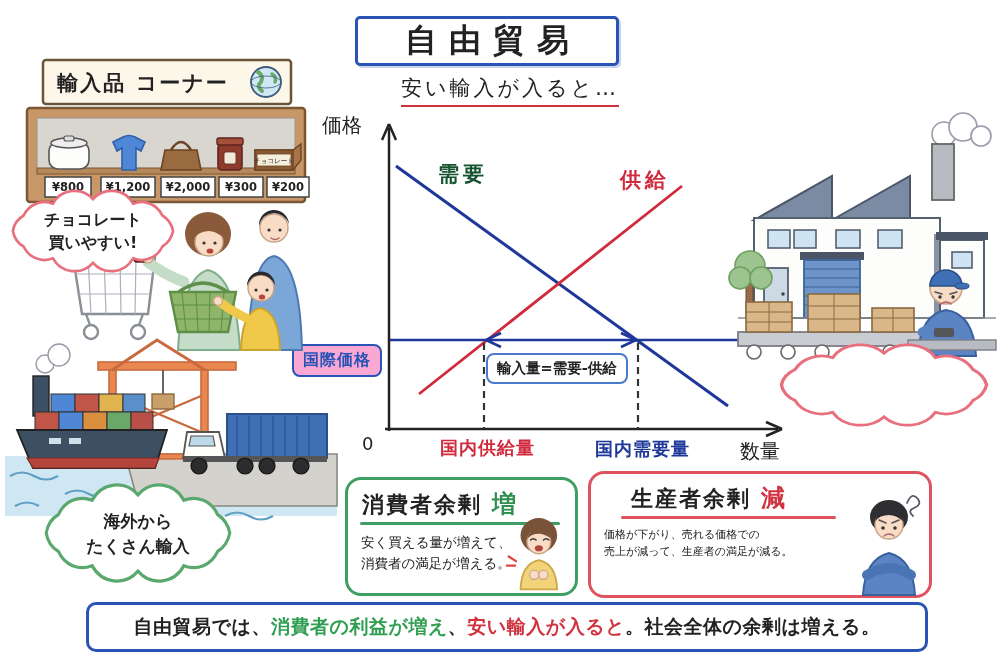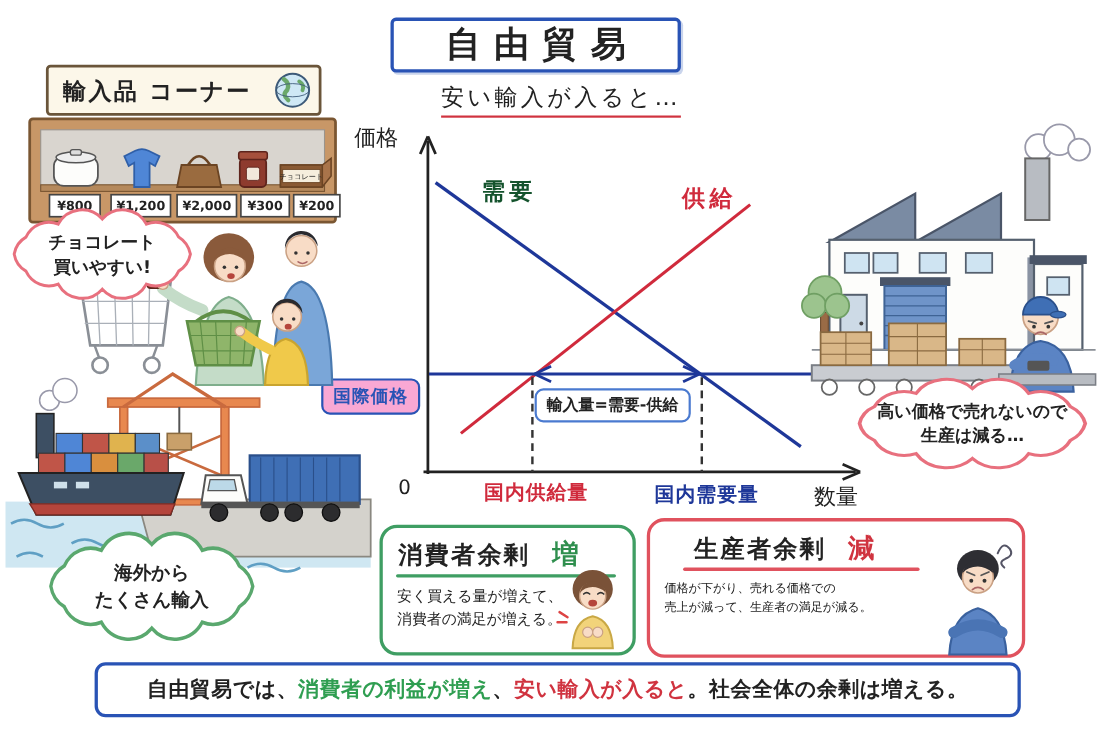--- a/index.html
+++ b/index.html
@@ -35,21 +35,21 @@
   .bubble-text { position:absolute; display:flex; align-items:center; justify-content:center;
     text-align:center; white-space:pre-line; line-height:1.45; font-weight:bold; }
   .bt-shop    { left:10px;  top:196px; width:166px; height:70px; font-size:16px; }
   .bt-ship    { left:42px;  top:492px; width:192px; height:84px; font-size:17px; }
   .bt-factory { left:776px; top:350px; width:216px; height:70px; font-size:15.5px; }
 
   
   .sbox { background:#fff; border-radius:16px; }
   .consumer-box { left:345px; top:477px; width:233px; height:119px; border:3px solid #3f9e63; }
   .producer-box { left:588px; top:471px; width:344px; height:127px; border:3px solid #e0525e; }
-  .sbox-titlerow { display:flex; align-items:baseline; gap:20px; padding:8px 0 2px 14px; }
+  .sbox-titlerow { display:flex; align-items:baseline; gap:10px; padding:8px 0 2px 14px; }
   .sbox-title { font-size:22px; font-weight:bold; letter-spacing:2px; }
   .sbox-badge { font-size:24px; font-weight:bold; }
   .badge-inc { color:#2f8f4e; }
   .badge-dec { color:#d0333f; }
   .sbox-rule { height:2.5px; margin-left:12px; border-radius:2px; }
   .rule-green { width:200px; background:#3f9e63; }
   .rule-red { width:215px; background:#e0525e; }
   .sbox-body { padding:7px 0 0 13px; white-space:pre-line; line-height:1.6; }
   .consumer-box .sbox-body { font-size:13.5px; width:170px; }
   .producer-box .sbox-body { font-size:11px; width:260px; }
@@ -344,22 +344,20 @@
 
   <svg class="abs" style="left:36px; top:484px;" width="204" height="98" viewBox="0 0 200 90" preserveAspectRatio="none">
     <path d="M190,45 A26 26 0 0 1 178,62 A26 26 0 0 1 145,75 A28 28 0 0 1 100,80 A28 28 0 0 1 55,75 A26 26 0 0 1 22,62 A24 24 0 0 1 10,45 A24 24 0 0 1 22,28 A26 26 0 0 1 55,15 A28 28 0 0 1 100,10 A28 28 0 0 1 145,15 A26 26 0 0 1 178,28 A26 26 0 0 1 190,45 Z" fill="#fff" stroke="#5aa86e" stroke-width="3"></path>
   </svg>
   <div class="bubble-text bt-ship">海外から
 たくさん輸入</div>
 
   <svg class="abs" style="left:770px; top:344px;" width="228" height="82" viewBox="0 0 200 90" preserveAspectRatio="none">
     <path d="M190,45 A26 26 0 0 1 178,62 A26 26 0 0 1 145,75 A28 28 0 0 1 100,80 A28 28 0 0 1 55,75 A26 26 0 0 1 22,62 A24 24 0 0 1 10,45 A24 24 0 0 1 22,28 A26 26 0 0 1 55,15 A28 28 0 0 1 100,10 A28 28 0 0 1 145,15 A26 26 0 0 1 178,28 A26 26 0 0 1 190,45 Z" fill="#fff" stroke="#e8707e" stroke-width="3"></path>
   </svg>
-  <div class="bubble-text bt-factory">高い価格で売れないので
-生産は減る…</div>
 
   <div class="abs sbox consumer-box">
     <div class="sbox-titlerow">
       <span class="sbox-title">消費者余剰</span>
       <span class="sbox-badge badge-inc">増</span>
     </div>
     <div class="sbox-rule rule-green"></div>
     <div class="sbox-body">安く買える量が増えて、
 消費者の満足が増える。</div>
     <svg class="abs" style="right:6px; bottom:2px;" width="64" height="80" viewBox="0 0 70 84">

